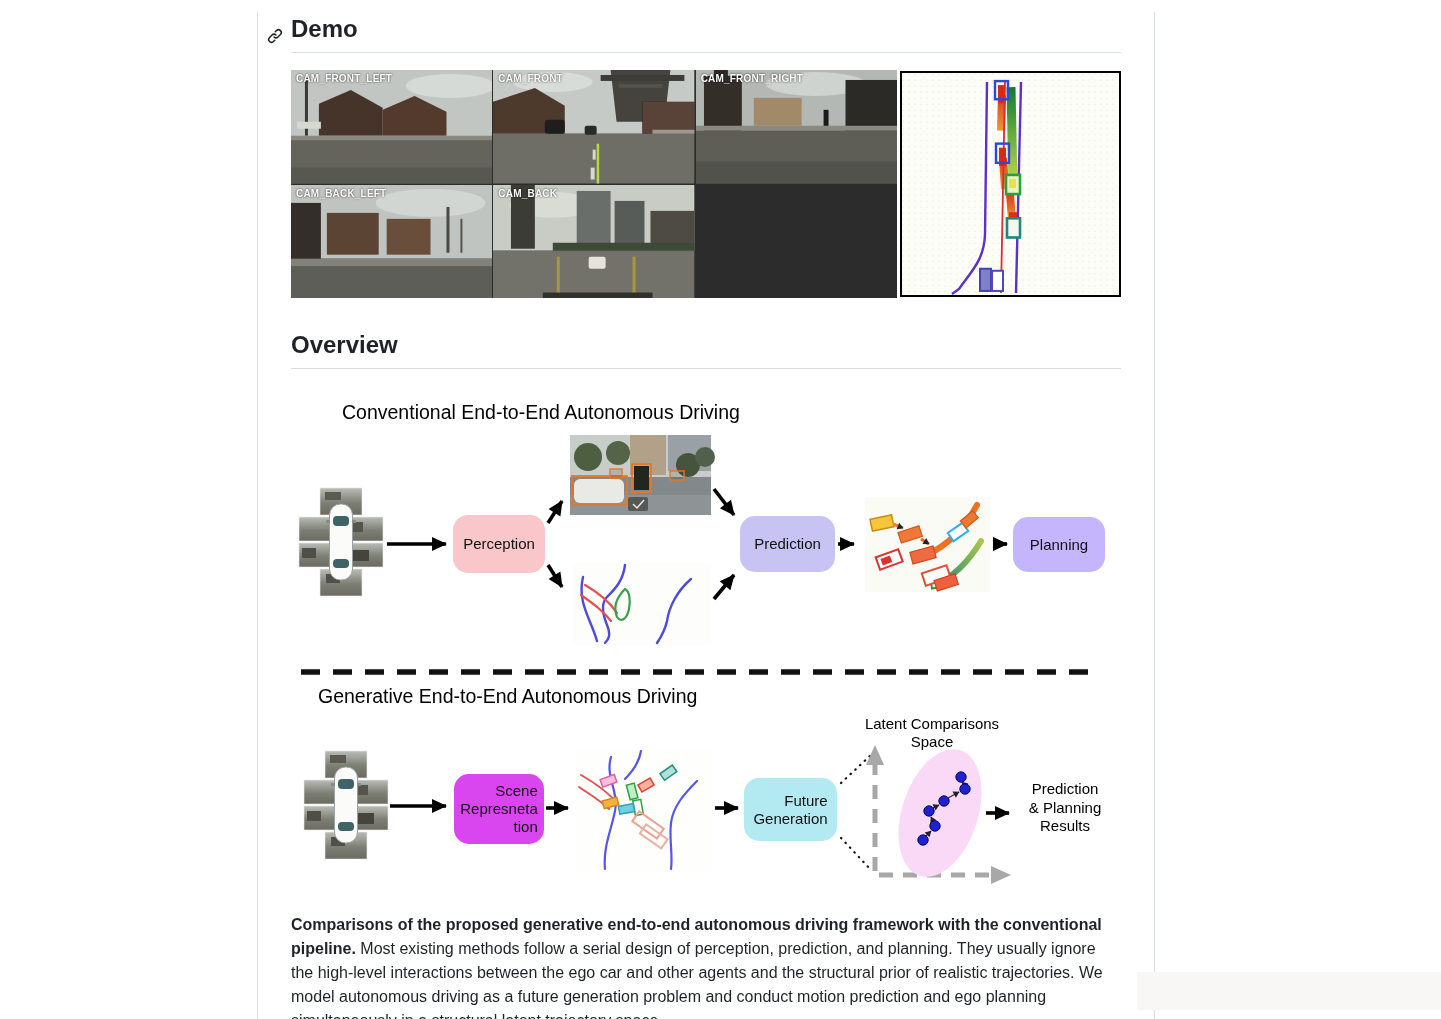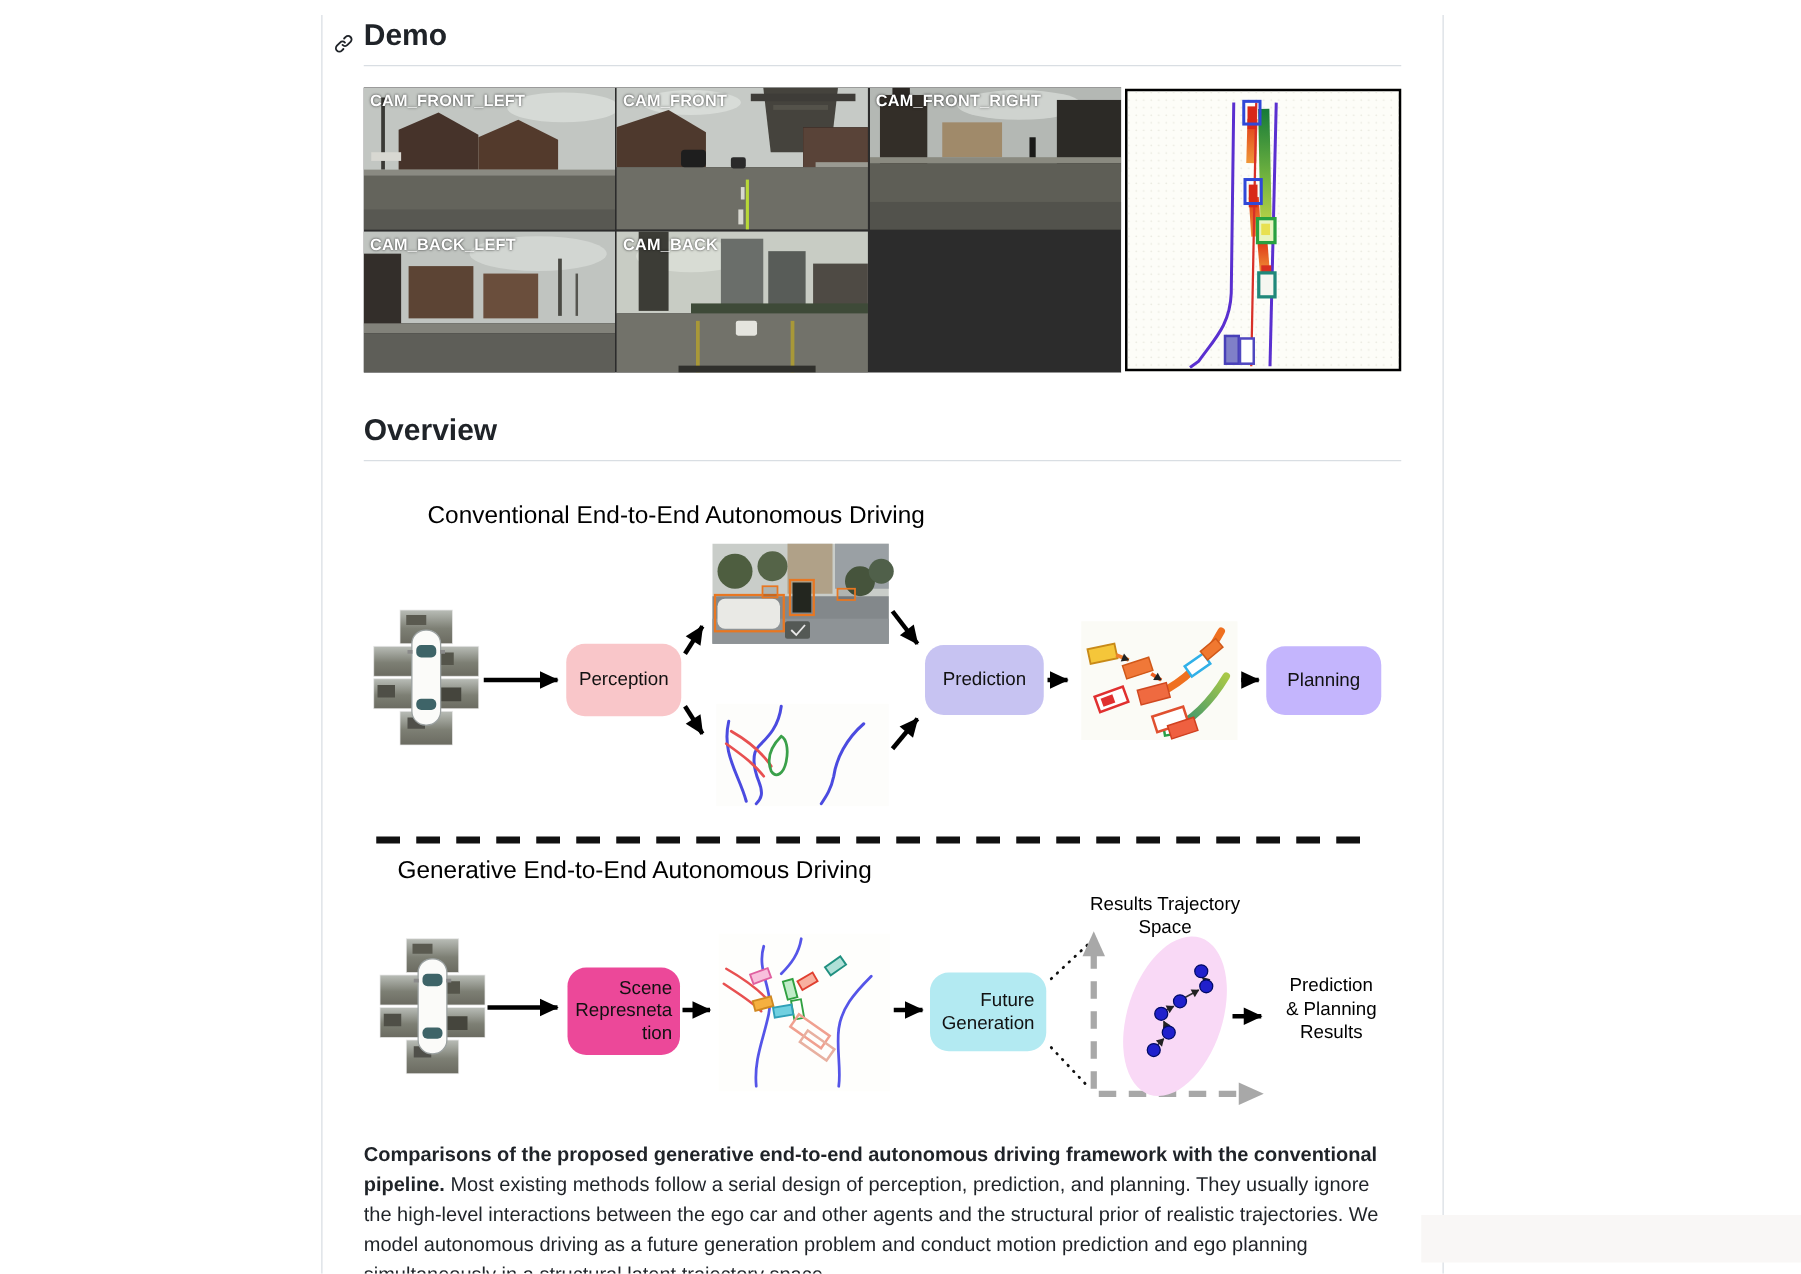--- a/index.html
+++ b/index.html
@@ -9,21 +9,21 @@
   .gh-h2{position:relative;margin:0 0 16px 0;font-size:24px;font-weight:700;color:#1f2328;
     line-height:30px;padding-bottom:8px;border-bottom:1px solid #d9dee3;}
   .gh-h2.mt{margin-top:32px;}
   .anchor{position:absolute;left:-24px;top:7px;width:16px;height:16px;display:block;}
   
   .demo-figure{margin-top:17px;display:flex;width:831px;height:228px;}
   .cam-grid{width:606px;height:228px;display:grid;grid-template-columns:repeat(3,1fr);grid-template-rows:1fr 1fr;
     gap:1px;background:#2c2c2c;}
   .cam-tile{position:relative;overflow:hidden;}
   .cam-tile svg{position:absolute;inset:0;width:100%;height:100%;}
-  .cam-label{position:absolute;top:3px;left:5px;font-size:13px;font-weight:700;color:#fff;
+  .cam-label{position:absolute;top:3px;left:5px;font-size:10px;font-weight:700;color:#fff;
     letter-spacing:.2px;text-shadow:0 0 2px rgba(0,0,0,.85);}
   .bev{width:225px;height:228px;box-sizing:border-box;background:#fff;padding:1px 1px 1px 3px;}
   .bev-box{box-sizing:border-box;width:100%;height:100%;border:2px solid #000;background:#fdfdf8;position:relative;}
   .bev-box svg{position:absolute;inset:0;width:100%;height:100%;}
   
   .figure{position:relative;width:831px;height:520px;margin-top:8px;background:#fff;}
   .figure > svg.fig-svg{position:absolute;left:0;top:0;}
   .fig-title{position:absolute;font-size:19.5px;color:#000;white-space:nowrap;}
   .conv-title{left:24px;top:16px;margin-left:27px;}
   .gen-title{left:27px;top:300px;text-align:right;}
@@ -384,26 +384,26 @@
         </g>
       </g>
     </svg>
 
     <div class="fig-title conv-title">Conventional End-to-End Autonomous Driving</div>
     <div class="pbox box-perception" style="background: rgb(249, 198, 201);">Perception</div>
     <div class="pbox box-prediction" style="background: rgb(199, 195, 242);">Prediction</div>
     <div class="pbox box-planning" style="background: #c4b5fd;">Planning</div>
 
     <div class="fig-title gen-title">Generative End-to-End Autonomous Driving</div>
-    <div class="pbox box-scene" style="background: #ec4899;">Scene
+    <div class="pbox box-scene" style="background: #d946ef;">Scene
 Represneta
 tion</div>
     <div class="pbox box-future" style="background: rgb(179, 234, 242);">Future
 Generation</div>
-    <div class="fig-label latent-label">Results Trajectory
+    <div class="fig-label latent-label">Latent Comparisons
 Space</div>
     <div class="fig-label results-label">Prediction
 &amp; Planning
 Results</div>
   </div>
 
   <p class="caption"><strong>Comparisons of the proposed generative end-to-end autonomous driving framework with the conventional pipeline.</strong><span> Most existing methods follow a serial design of perception, prediction, and planning. They usually ignore the high-level interactions between the ego car and other agents and the structural prior of realistic trajectories. We model autonomous driving as a future generation problem and conduct motion prediction and ego planning simultaneously in a structural latent trajectory space.</span></p>
 
  </div>
  <div class="corner-overlay"></div>

